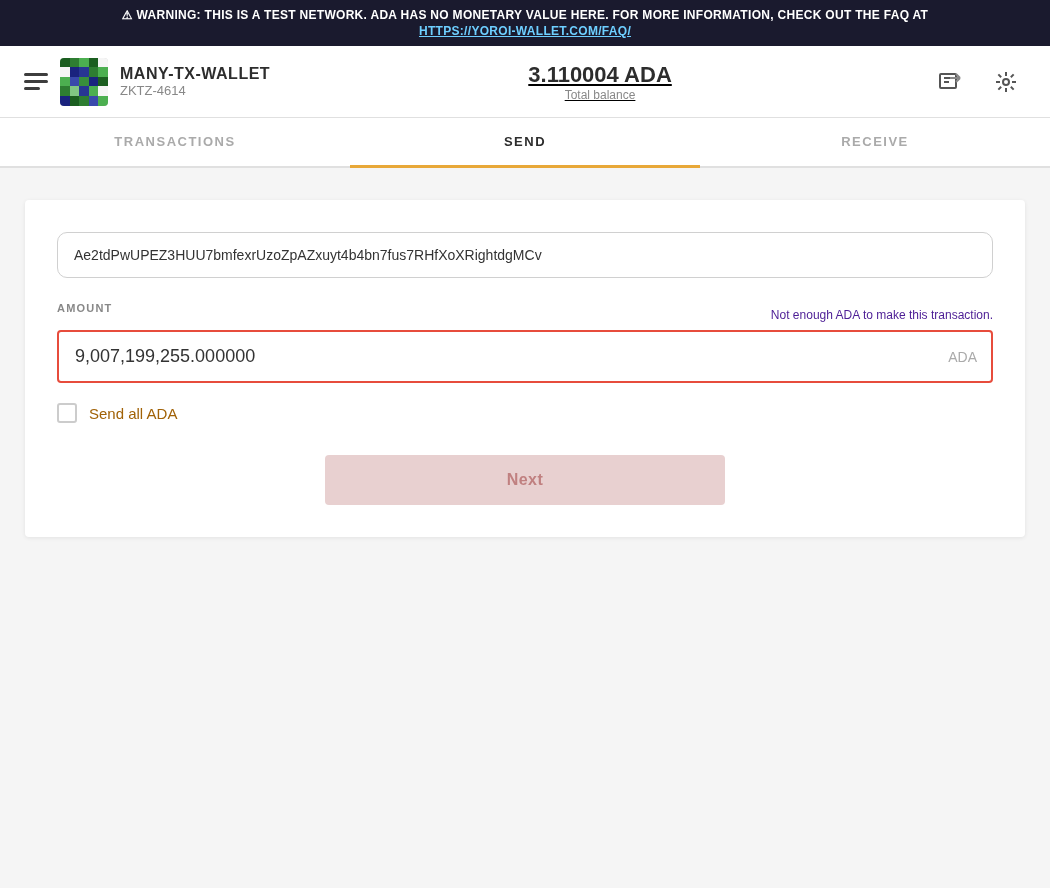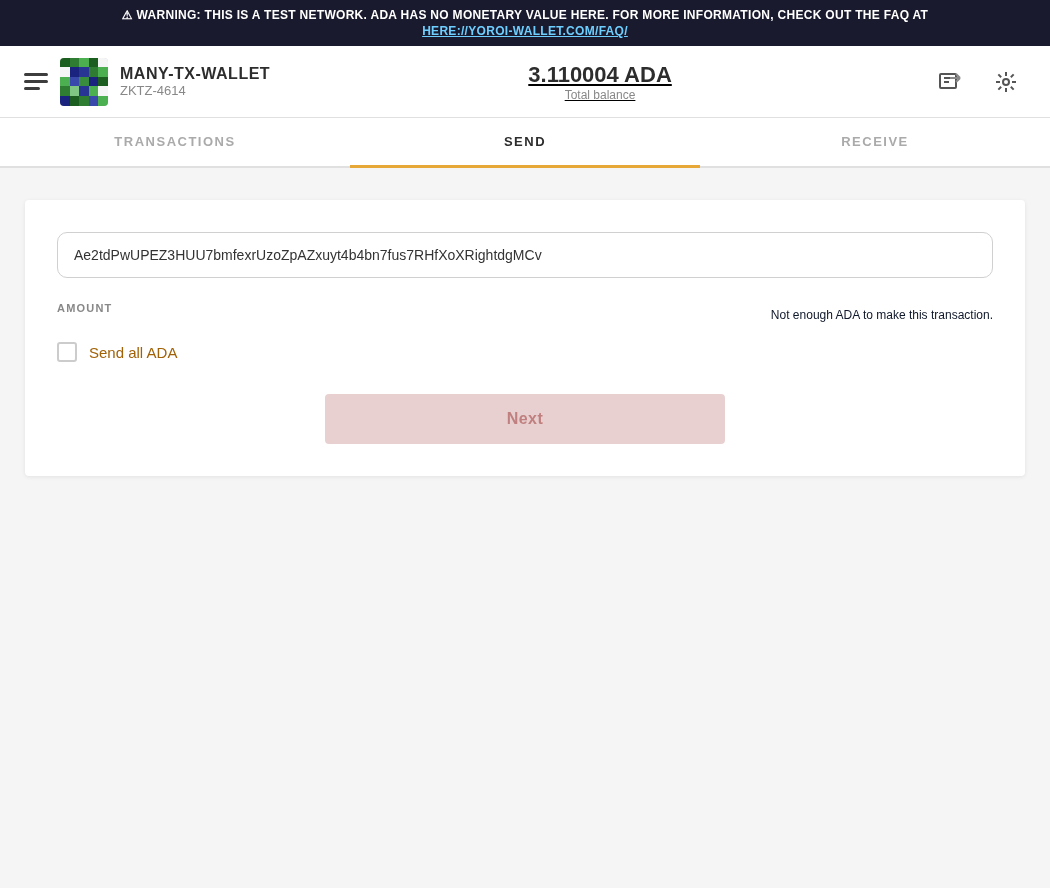--- a/index.html
+++ b/index.html
@@ -165,21 +165,21 @@
     
     #amount-row {
       display: flex;
       justify-content: space-between;
       align-items: flex-end;
       margin-top: 24px;
       margin-bottom: 8px;
     }
     #amount-error {
       font-size: 12px;
-      color: #0f172a;
+      color: #4c1d95;
     }
     .amount-wrapper {
       position: relative;
       width: 100%;
     }
     .amount-input {
       width: 100%;
       border: 2px solid #e74c3c;
       border-radius: 4px;
       padding: 14px 60px 14px 16px;
@@ -251,21 +251,21 @@
     .ap5 { background: #388e3c; }
     .ap6 { background: #1a237e; }
     .ap7 { background: #283593; }
     .ap8 { background: #3949ab; }
   </style>
 </head>
 <body>
 
 <div id="warning-banner">
   <span>⚠ WARNING: THIS IS A TEST NETWORK. ADA HAS NO MONETARY VALUE HERE. FOR MORE INFORMATION, CHECK OUT THE FAQ AT</span>
-  <a href="#">HERE://YOROI-WALLET.COM/FAQ/</a>
+  <a href="#">HTTPS://YOROI-WALLET.COM/FAQ/</a>
 </div>
 
 <div id="header">
   <div id="header-left">
 
     <div id="menu-icon-container">
       <div class="menu-bar"></div>
       <div class="menu-bar"></div>
       <div class="menu-bar"></div>
     </div>
@@ -341,20 +341,24 @@
 
     <div>
       <input type="text" class="field-input" value="Ae2tdPwUPEZ3HUU7bmfexrUzoZpAZxuyt4b4bn7fus7RHfXoXRightdgMCv" style="">
     </div>
 
     <div>
       <div id="amount-row">
         <div class="field-label">AMOUNT</div>
         <div id="amount-error">Not enough ADA to make this transaction.</div>
       </div>
+      <div class="amount-wrapper">
+        <input type="text" class="amount-input" value="9,007,199,255.000000" style="">
+        <span class="amount-currency">ADA</span>
+      </div>
     </div>
 
     <div id="send-all-row">
       <input type="checkbox" id="send-all-checkbox" style="">
       <label id="send-all-label" for="send-all-checkbox">Send all ADA</label>
     </div>
 
     <button id="next-btn" disabled="">Next</button>
 
   </div>

